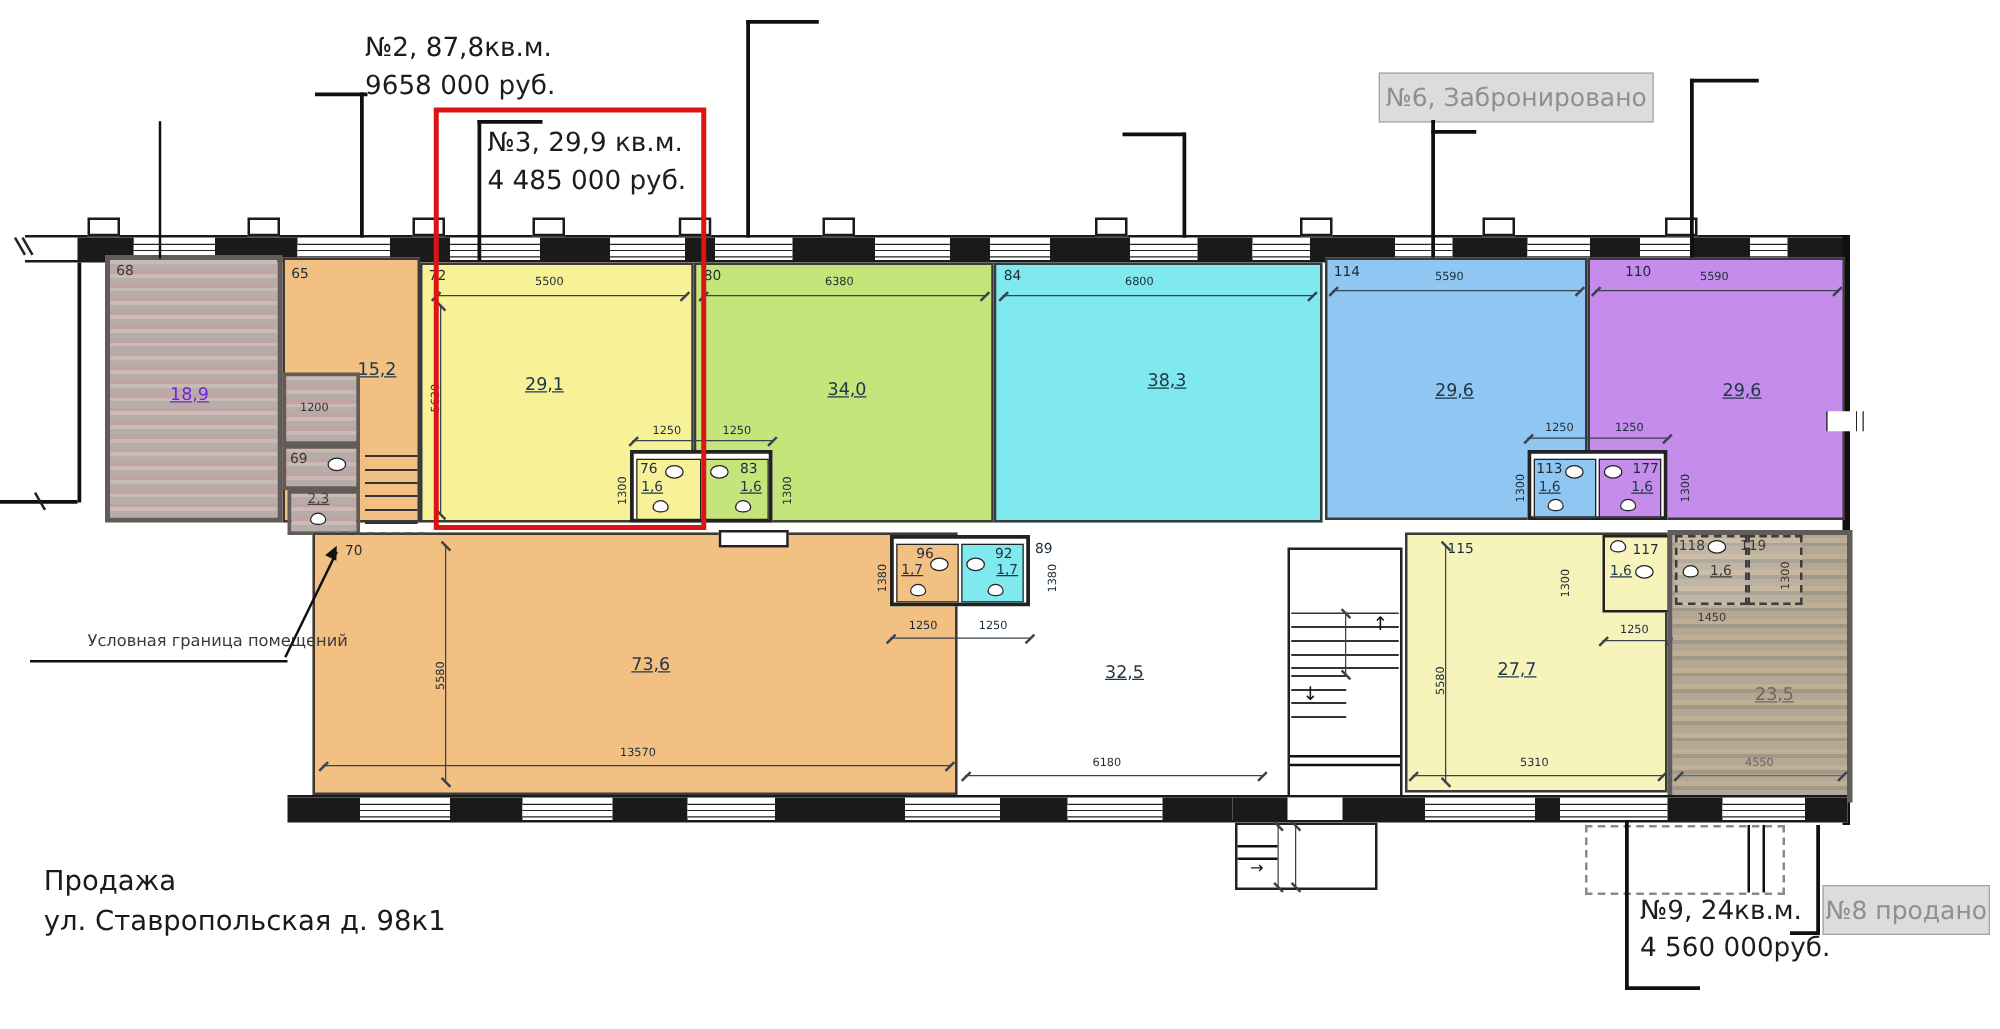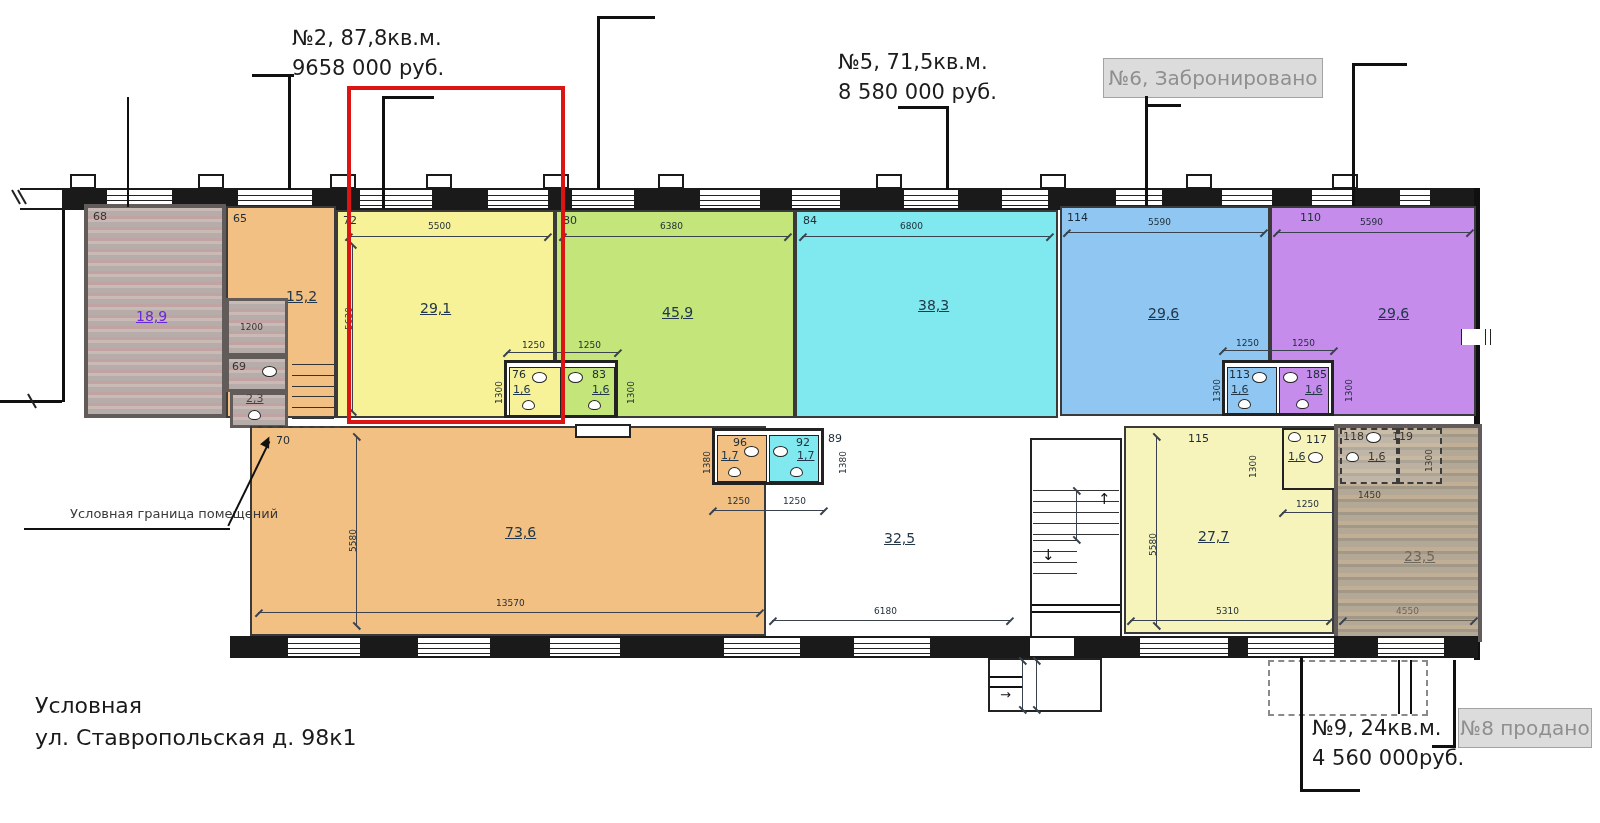--- a/index.html
+++ b/index.html
@@ -115,21 +115,21 @@
   <div class="dl" style="left:348px;top:236px;width:200px"></div>
   <span class="dim" style="left:428px;top:221px">5500</span>
   <span class="dim dimv" style="left:344px;top:330px">5630</span>
   <div class="dlv" style="left:352px;top:244px;height:168px"></div>
   <span class="area" style="left:420px;top:300px">29,1</span>
 
   <div class="room" style="left:555px;top:210px;width:240px;height:208px;background:#c3e579"></div>
   <span class="num" style="left:563px;top:214px">80</span>
   <div class="dl" style="left:562px;top:236px;width:226px"></div>
   <span class="dim" style="left:660px;top:221px">6380</span>
-  <span class="area" style="left:662px;top:304px">45,9</span>
+  <span class="area" style="left:662px;top:304px">34,0</span>
 
   <div class="room" style="left:795px;top:210px;width:263px;height:208px;background:#7fe9ef"></div>
   <span class="num" style="left:803px;top:214px">84</span>
   <div class="dl" style="left:802px;top:236px;width:248px"></div>
   <span class="dim" style="left:900px;top:221px">6800</span>
   <span class="area" style="left:918px;top:297px">38,3</span>
 
   <div class="room" style="left:1060px;top:206px;width:210px;height:210px;background:#8fc7f2"></div>
   <span class="num" style="left:1067px;top:211px">114</span>
   <div class="dl" style="left:1066px;top:232px;width:198px"></div>
@@ -161,21 +161,21 @@
   <span class="dim dimv" style="left:494px;top:404px">1300</span>
   <span class="dim dimv" style="left:626px;top:404px">1300</span>
 
   <div class="cell" style="left:1222px;top:360px;width:112px;height:56px;border-width:3px;background:#fff"></div>
   <div class="cell" style="left:1227px;top:367px;width:50px;height:47px;background:#8fc7f2"></div>
   <span class="num" style="left:1229px;top:368px">113</span>
   <span class="wc" style="left:1252px;top:372px"></span>
   <span class="area" style="left:1231px;top:383px;font-size:11px">1,6</span>
   <span class="sink" style="left:1238px;top:399px"></span>
   <div class="cell" style="left:1279px;top:367px;width:50px;height:47px;background:#c58cec"></div>
-  <span class="num" style="left:1306px;top:368px">185</span>
+  <span class="num" style="left:1306px;top:368px">177</span>
   <span class="wc" style="left:1283px;top:372px"></span>
   <span class="area" style="left:1305px;top:383px;font-size:11px">1,6</span>
   <span class="sink" style="left:1296px;top:399px"></span>
   <div class="dl" style="left:1222px;top:350px;width:112px"></div>
   <span class="dim" style="left:1236px;top:338px">1250</span>
   <span class="dim" style="left:1292px;top:338px">1250</span>
   <span class="dim dimv" style="left:1212px;top:402px">1300</span>
   <span class="dim dimv" style="left:1344px;top:402px">1300</span>
 
   <div class="room" style="left:250px;top:426px;width:516px;height:210px;background:#f2c083"></div>
@@ -214,21 +214,21 @@
   <div class="cell" style="left:1030px;top:438px;width:92px;height:212px;border-width:2.5px;background:#fff"></div>
   <div class="treads" style="left:1033px;top:490px;width:86px;height:50px"></div>
   <div class="treads" style="left:1033px;top:540px;width:44px;height:38px"></div>
   <div class="dlv" style="left:1076px;top:490px;height:50px"></div>
   <span class="arrow" style="left:1098px;top:492px">↑</span>
   <span class="arrow" style="left:1042px;top:548px">↓</span>
   <div class="ld" style="left:1032px;top:604px;width:88px;height:2px"></div>
   <div class="ld" style="left:1032px;top:611px;width:88px;height:2px"></div>
 
   <div class="room" style="left:1124px;top:426px;width:210px;height:208px;background:#f6f3bb"></div>
-  <span class="num" style="left:1188px;top:432px">115</span>
+  <span class="num" style="left:1158px;top:432px">115</span>
   <span class="area" style="left:1198px;top:528px">27,7</span>
   <span class="dim dimv" style="left:1148px;top:556px">5580</span>
   <div class="dlv" style="left:1156px;top:436px;height:190px"></div>
   <div class="dl" style="left:1130px;top:620px;width:200px"></div>
   <span class="dim" style="left:1216px;top:606px">5310</span>
 
   <div class="cell" style="left:1282px;top:428px;width:54px;height:62px;border-width:2.5px;background:#f6f3bb"></div>
   <span class="sink" style="left:1288px;top:432px"></span>
   <span class="num" style="left:1306px;top:433px">117</span>
   <span class="area" style="left:1288px;top:450px;font-size:11px">1,6</span>
@@ -290,28 +290,28 @@
   <div class="lbl" style="left:292px;top:24px">
     <div>№2, 87,8кв.м.</div>
     <div>9658 000 руб.</div>
   </div>
   <div class="ld" style="left:252px;top:74px;width:42px;height:2.5px"></div>
   <div class="ld" style="left:288px;top:74px;width:2.5px;height:116px"></div>
 
   <div class="redbox" style="left:347px;top:86px;width:218px;height:338px"></div>
   <div class="ld" style="left:382px;top:96px;width:52px;height:2.5px"></div>
   <div class="ld" style="left:382px;top:96px;width:2.5px;height:112px"></div>
+  <div class="lbl" style="left:390px;top:100px">
+    <div>№3, 29,9 кв.м.</div>
+    <div>4 485 000 руб.</div>
+  </div>
 
   <div class="ld" style="left:597px;top:16px;width:58px;height:2.5px"></div>
   <div class="ld" style="left:597px;top:16px;width:2.5px;height:174px"></div>
 
-  <div class="lbl" style="left:838px;top:48px">
-    <div>№5, 71,5кв.м.</div>
-    <div>8 580 000 руб.</div>
-  </div>
   <div class="ld" style="left:898px;top:106px;width:50px;height:2.5px"></div>
   <div class="ld" style="left:946px;top:106px;width:2.5px;height:84px"></div>
 
   <div class="graybox" style="left:1103px;top:58px;width:218px;height:38px">
     <span>№6, Забронировано</span>
   </div>
   <div class="ld" style="left:1145px;top:104px;width:36px;height:2.5px"></div>
   <div class="ld" style="left:1145px;top:96px;width:2.5px;height:110px"></div>
 
   <div class="ld" style="left:1352px;top:63px;width:55px;height:2.5px"></div>
@@ -329,17 +329,17 @@
     <div>№9, 24кв.м.</div>
     <div>4 560 000руб.</div>
   </div>
 
   <span class="small-note" style="left:70px;top:506px">Условная граница помещений</span>
   <div class="ld" style="left:24px;top:528px;width:206px;height:1.5px"></div>
   <div class="ld" style="left:228px;top:525px;width:94px;height:1.5px;transform:rotate(-64deg);transform-origin:left center"></div>
   <div style="position:absolute;left:262px;top:436px;width:0;height:0;border-left:5px solid transparent;border-right:5px solid transparent;border-bottom:11px solid #111;transform:rotate(26deg)"></div>
 
   <div style="position:absolute;left:35px;top:690px;font-size:22px;line-height:1.45;color:#1a1a1a">
-    <div>Условная</div>
+    <div>Продажа</div>
     <div>ул. Ставропольская д. 98к1</div>
   </div>
 
 </div>
 
 </body></html>

